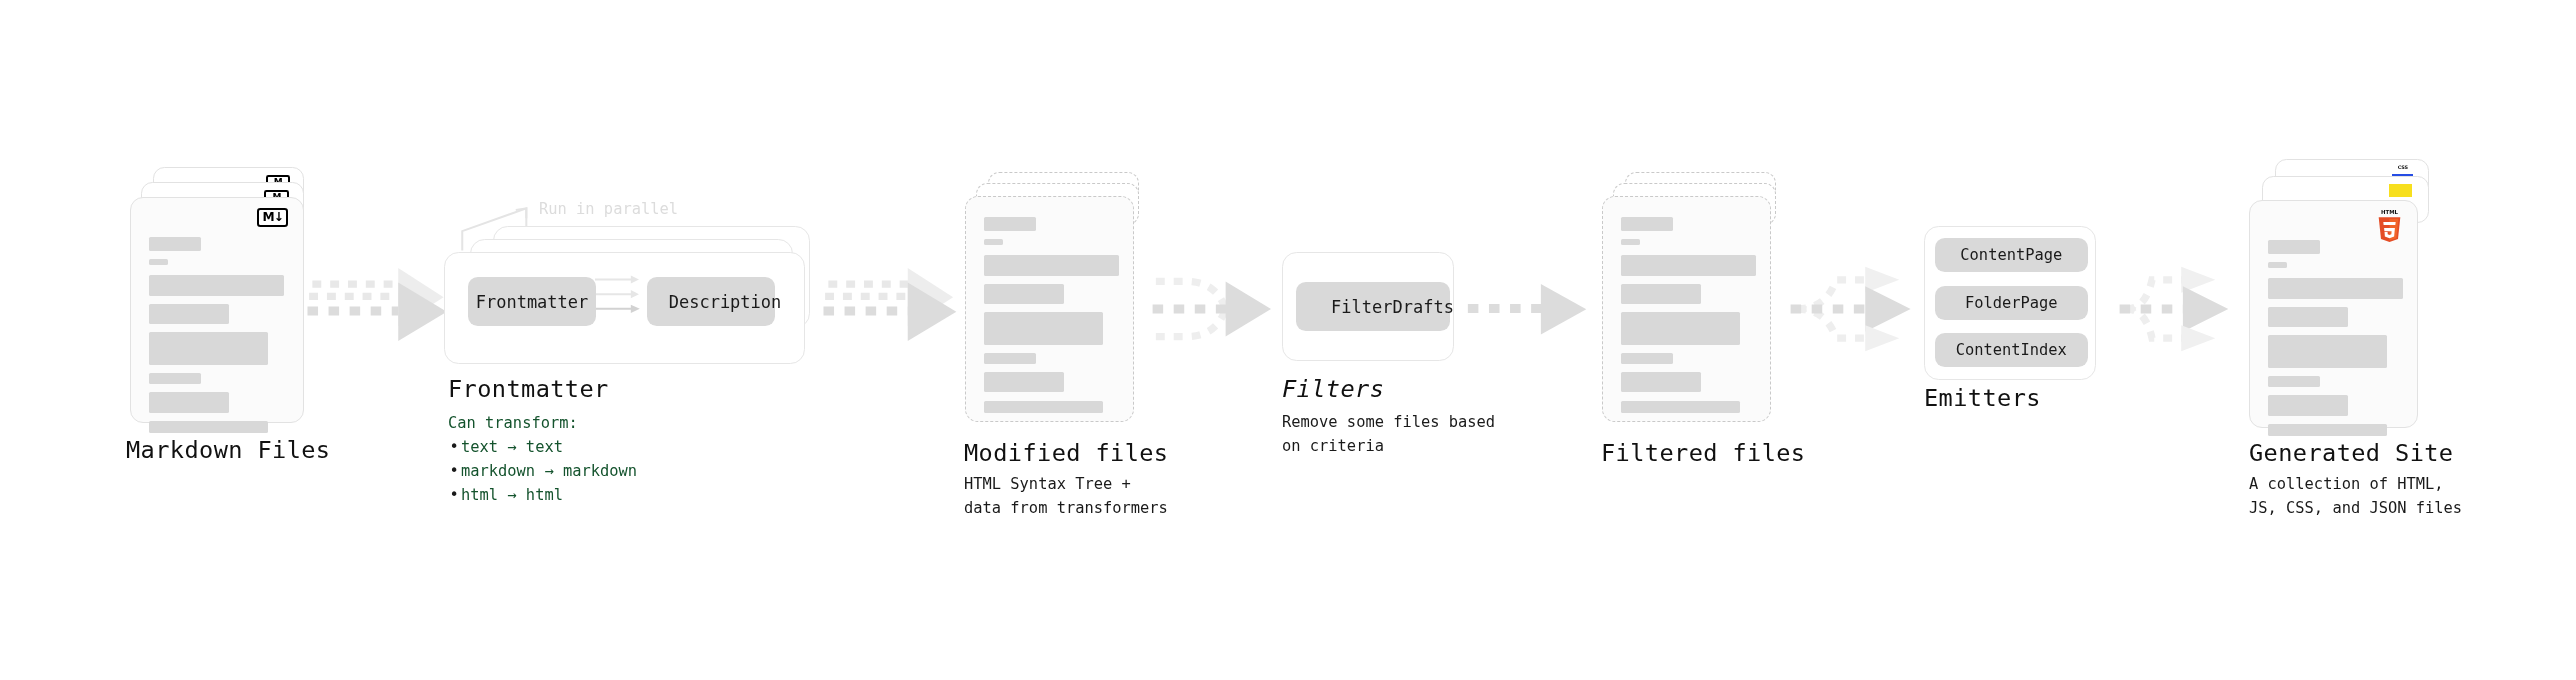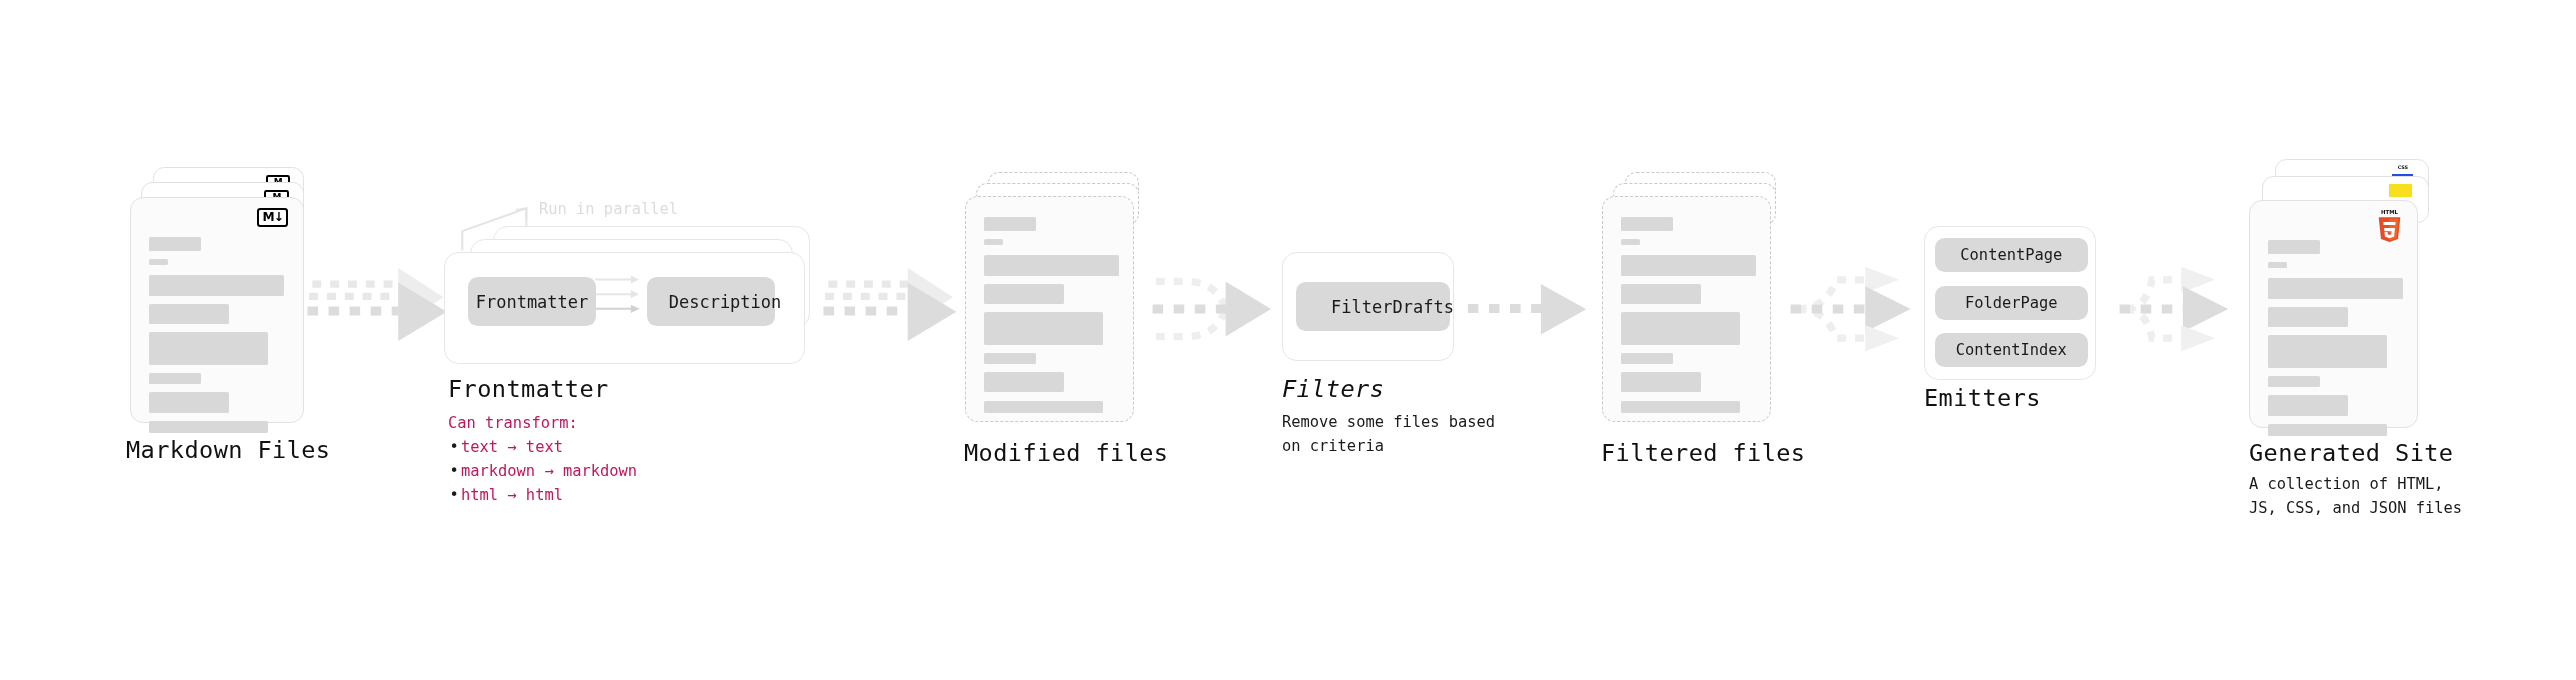--- a/index.html
+++ b/index.html
@@ -99,21 +99,21 @@
     line-height: 1.55;
     color: #1a1a1a;
     white-space: pre;
   }
   .note {
     position: absolute;
     font-size: 15.4px;
     color: #dcdcdc;
     white-space: nowrap;
   }
-  .bullets { position: absolute; font-size: 15.4px; line-height: 1.55; color: #be185d; }
+  .bullets { position: absolute; font-size: 15.4px; line-height: 1.55; color: #14532d; }
   .bullets .hdr { white-space: nowrap; }
   .bullets ul { list-style: none; margin: 0; padding: 0; }
   .bullets li { white-space: nowrap; padding-left: 13px; position: relative; }
   .bullets li::before {
     content: "\2022"; position: absolute; left: 1.6px; top: 0; color: #1a1a1a;
   }
 
   svg { position: absolute; overflow: visible; }
 </style>
 </head>
@@ -220,20 +220,22 @@
         <div class="bar" style="width:135px;height:20.3px;"></div>
         <div class="bar" style="width:80px;height:20.3px;"></div>
         <div class="bar" style="width:119px;height:32.5px;"></div>
         <div class="bar" style="width:52px;height:11.4px;"></div>
         <div class="bar" style="width:80px;height:20.3px;"></div>
         <div class="bar" style="width:119px;height:12.2px;"></div>
       </div>
     </div>
   </div>
   <div class="title" style="left:964px; top:439px;">Modified files</div>
+  <div class="sub" style="left:964px; top:473px;">HTML Syntax Tree +
+data from transformers</div>
 
   <svg style="left:1138px; top:260px;" width="146" height="98" viewBox="0 0 180 120">
     <g stroke="#eeeeee" stroke-width="9" stroke-dasharray="11 11" fill="none">
       <path d="M 22 26 L 60 26 Q 96 26 108 60"></path>
       <path d="M 22 94 L 60 94 Q 96 94 108 60"></path>
     </g>
     <g stroke="#dcdcdc" stroke-width="11" stroke-dasharray="13 13" fill="none">
       <line x1="18" y1="60" x2="112" y2="60"></line>
     </g>
     <polygon points="108,26 164,60 108,94" fill="#dcdcdc"></polygon>

